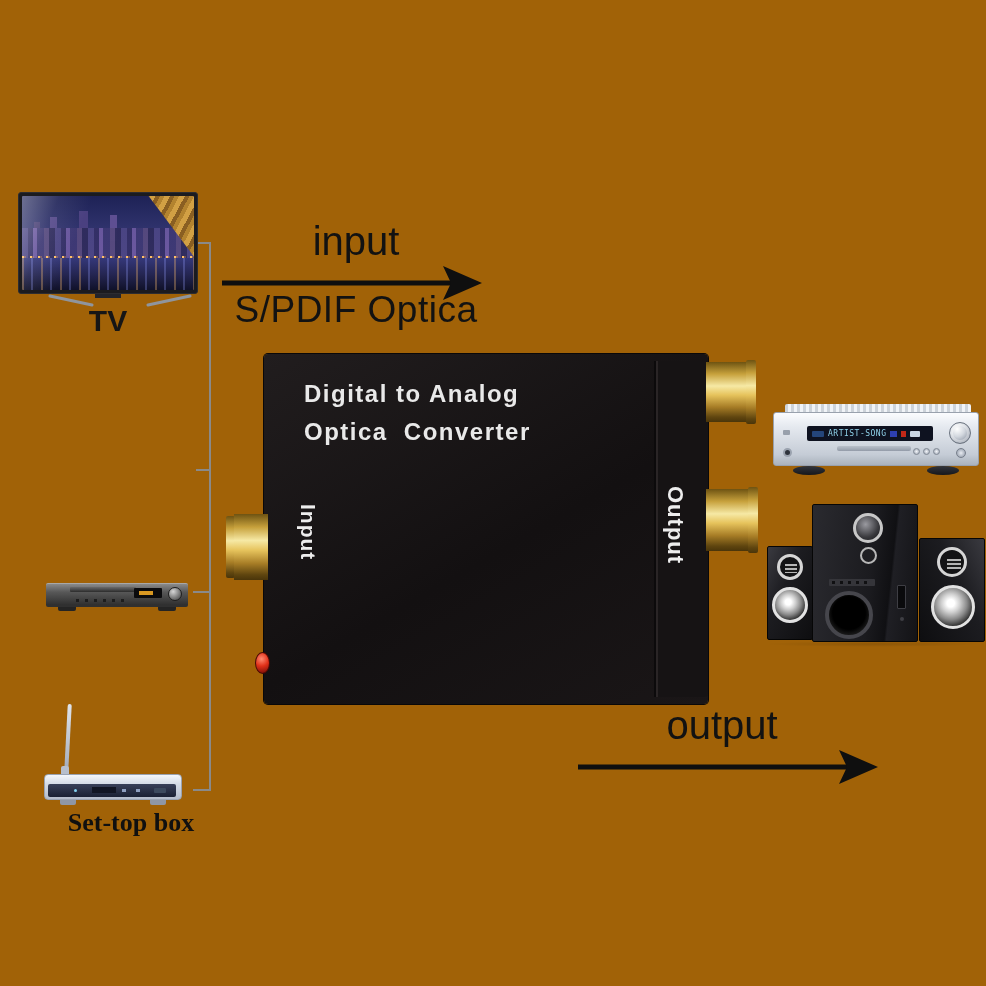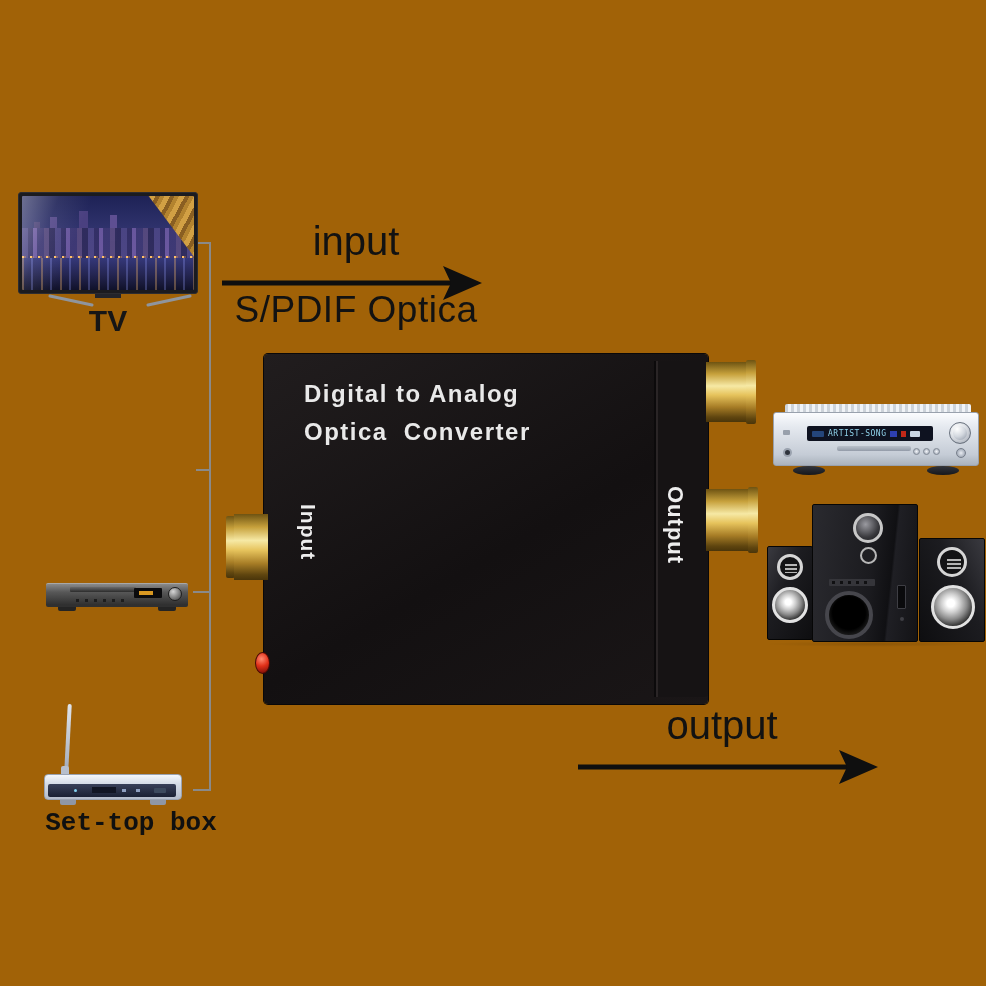--- a/index.html
+++ b/index.html
@@ -87,21 +87,21 @@
   .stb-face{position:absolute;left:4px;top:80px;width:128px;height:13px;border-radius:2px;
             background:linear-gradient(180deg,#39415a,#1a2033);}
   .stb-led{position:absolute;left:30px;top:85px;width:3px;height:3px;border-radius:50%;background:#86d2f0;}
   .stb-seg1{position:absolute;left:48px;top:83px;width:24px;height:6px;background:#121624;}
   .stb-seg2{position:absolute;left:78px;top:85px;width:4px;height:3px;background:#8fa0c0;}
   .stb-seg3{position:absolute;left:92px;top:85px;width:4px;height:3px;background:#8fa0c0;}
   .stb-logo{position:absolute;left:110px;top:84px;width:12px;height:5px;border-radius:1px;background:#3d4a5e;}
   .stb-foot{position:absolute;top:96px;width:16px;height:5px;background:#8f97a6;border-radius:0 0 2px 2px;}
   .stb-foot.l{left:16px;} .stb-foot.r{right:20px;}
   #settop .dev-label{left:-8px;top:104px;width:190px;font-size:26px;font-weight:bold;
-            font-family:Liberation Mono, monospace;color:#101010;}
+            font-family:Liberation Serif, serif;color:#101010;}
 
   
   #converter{left:264px;top:334px;width:444px;height:350px;border-radius:4px;z-index:2;
             background:linear-gradient(150deg,#211d1e 0%,#131011 55%,#1a1617 100%);
             box-shadow:0 0 0 1px #0a0808;margin-top:20px;}
   .conv-flange{position:absolute;right:0;top:7px;width:54px;height:336px;border-radius:0 3px 3px 0;
             background:linear-gradient(90deg,#0c0a0b 0 2px,#2a2526 2px 4px,#161314 4px 100%);}
   .conv-title{position:absolute;left:40px;color:#e9e9e9;font-weight:bold;font-size:24px;letter-spacing:1.5px;white-space:nowrap;}
   .conv-title.t1{top:26px;}
   .conv-title.t2{top:64px;word-spacing:8px;}

